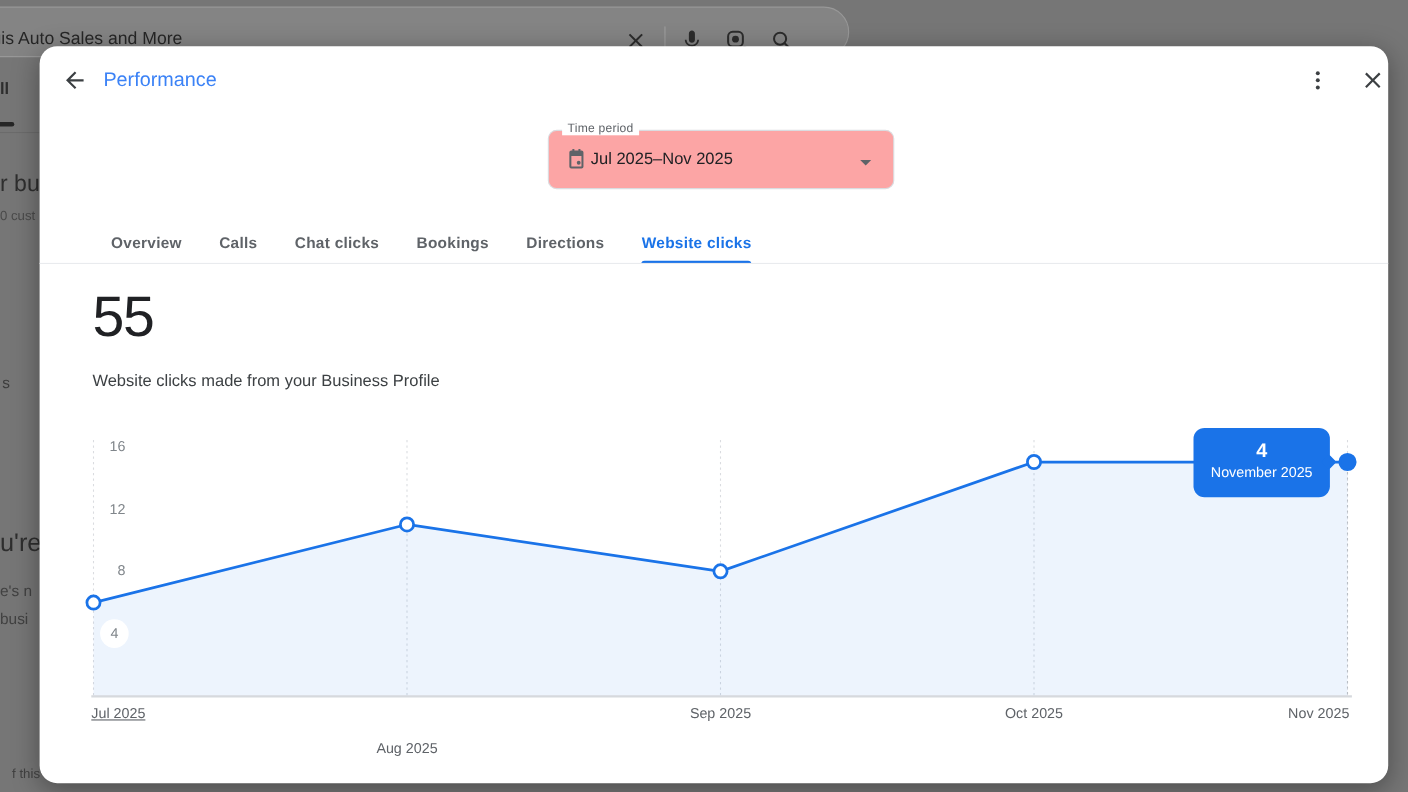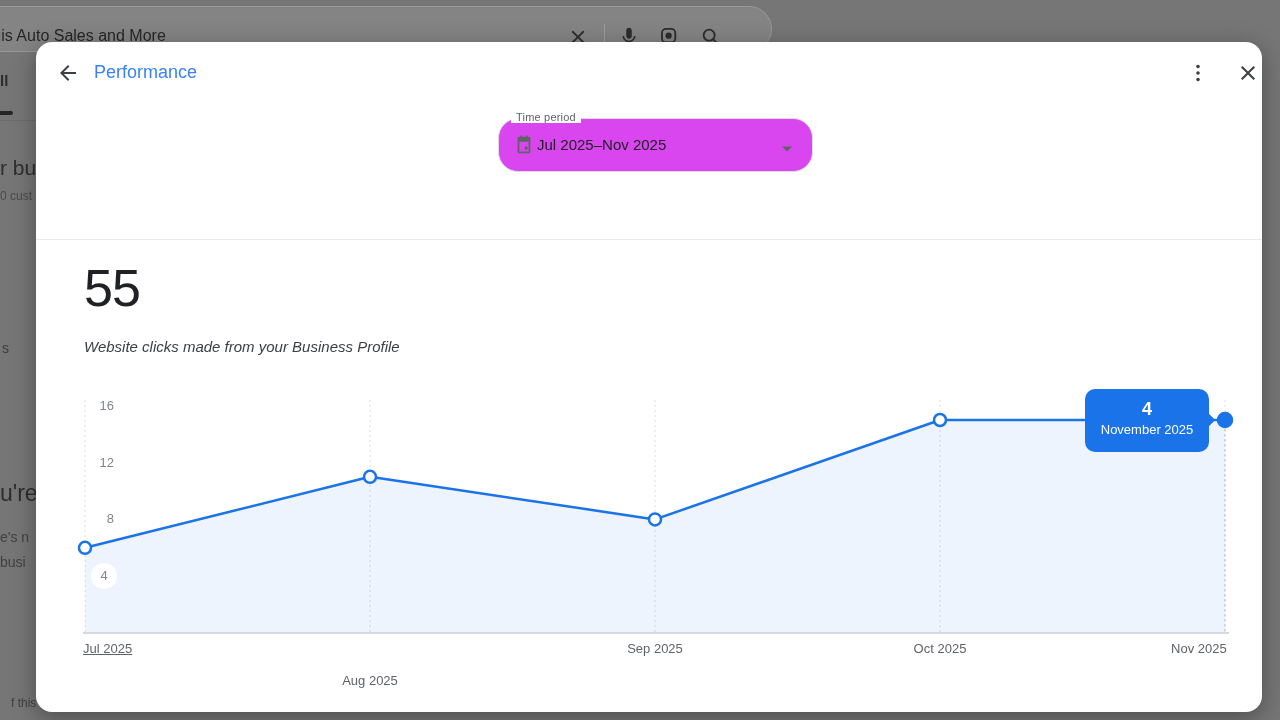--- a/index.html
+++ b/index.html
@@ -43,21 +43,21 @@
   .icon-btn { position:absolute; width:28px; height:28px; border:none; background:transparent; cursor:pointer; padding:2px; }
   .icon-btn svg { width:24px; height:24px; display:block; }
   .back-btn { left:18px; top:17px; }
   .more-btn { left:1148px; top:17px; }
   .close-btn { left:1198px; top:17px; }
   .modal-title { position:absolute; left:58px; top:20px; font-size:18px; color:#3b82f6; }
 
   
   .time-field {
     position:absolute; left:462px; top:76px; width:315px; height:54px;
-    border:1px solid #dadce0; border-radius:20px; background:#d946ef; cursor:pointer;
+    border:1px solid #dadce0; border-radius:8px; background:#fca5a5; cursor:pointer;
   }
   .time-label {
     position:absolute; left:12px; top:-8px; background:#fff; padding:0 5px;
     font-size:11px; color:#5f6368; letter-spacing:.2px;
   }
   .time-cal { position:absolute; left:14px; top:15px; width:22px; height:22px; }
   .time-cal svg { width:22px; height:22px; display:block; }
   .time-value { position:absolute; left:38px; top:17px; font-size:15px; color:#202124; }
   .time-caret { position:absolute; right:18px; top:21px; width:14px; height:10px; }
 
@@ -70,21 +70,21 @@
     background:transparent; border:none; font-family:"Liberation Sans", sans-serif;
   }
   .tab.active { color:#1a73e8; }
   .tab.active::after {
     content:""; position:absolute; left:17px; right:17px; bottom:0; height:3px;
     background:#1a73e8; border-radius:3px 3px 0 0;
   }
 
   
   .metric-value { position:absolute; left:48px; top:216px; font-size:52px; color:#202124; letter-spacing:-1px; }
-  .metric-desc { position:absolute; left:48px; top:296px; font-size:15px; color:#3c4043;font-style:italic; }
+  .metric-desc { position:absolute; left:48px; top:296px; font-size:15px; color:#3c4043; }
 
   
   .chart-svg { position:absolute; left:0; top:0; width:1226px; height:670px; }
   .y-ticks { position:absolute; left:38px; top:0; width:40px; height:100%; }
   .ytick {
     position:absolute; right:0; width:40px; height:26px; line-height:26px;
     text-align:right; font-size:13px; color:#80868b;
   }
   .ytick.bubble {
     width:26px; border-radius:50%; background:#ffffff; text-align:center; right:-3px;
@@ -179,20 +179,28 @@
         </svg>
     </span>
     <span class="time-value">Jul 2025–Nov 2025</span>
     <span class="time-caret">
       <svg viewBox="0 0 14 10">
           <path d="M2 2.5l5 5 5-5z" fill="#5f6368"></path>
         </svg>
     </span>
   </div>
 
+  <div class="tabs">
+    <button class="tab">Overview</button>
+    <button class="tab">Calls</button>
+    <button class="tab">Chat clicks</button>
+    <button class="tab">Bookings</button>
+    <button class="tab">Directions</button>
+    <button class="tab active">Website clicks</button>
+  </div>
   <div class="tabs-divider"></div>
 
   <div class="metric-value">55</div>
   <div class="metric-desc">Website clicks made from your Business Profile</div>
 
   <svg id="chart-svg" class="chart-svg">
       <line x1="49" y1="358" x2="49" y2="591" stroke="#dadce0" stroke-width="1" stroke-dasharray="2,3"></line>
       <line x1="334" y1="358" x2="334" y2="591" stroke="#dadce0" stroke-width="1" stroke-dasharray="2,3"></line>
       <line x1="619" y1="358" x2="619" y2="591" stroke="#dadce0" stroke-width="1" stroke-dasharray="2,3"></line>
       <line x1="904" y1="358" x2="904" y2="591" stroke="#dadce0" stroke-width="1" stroke-dasharray="2,3"></line>

